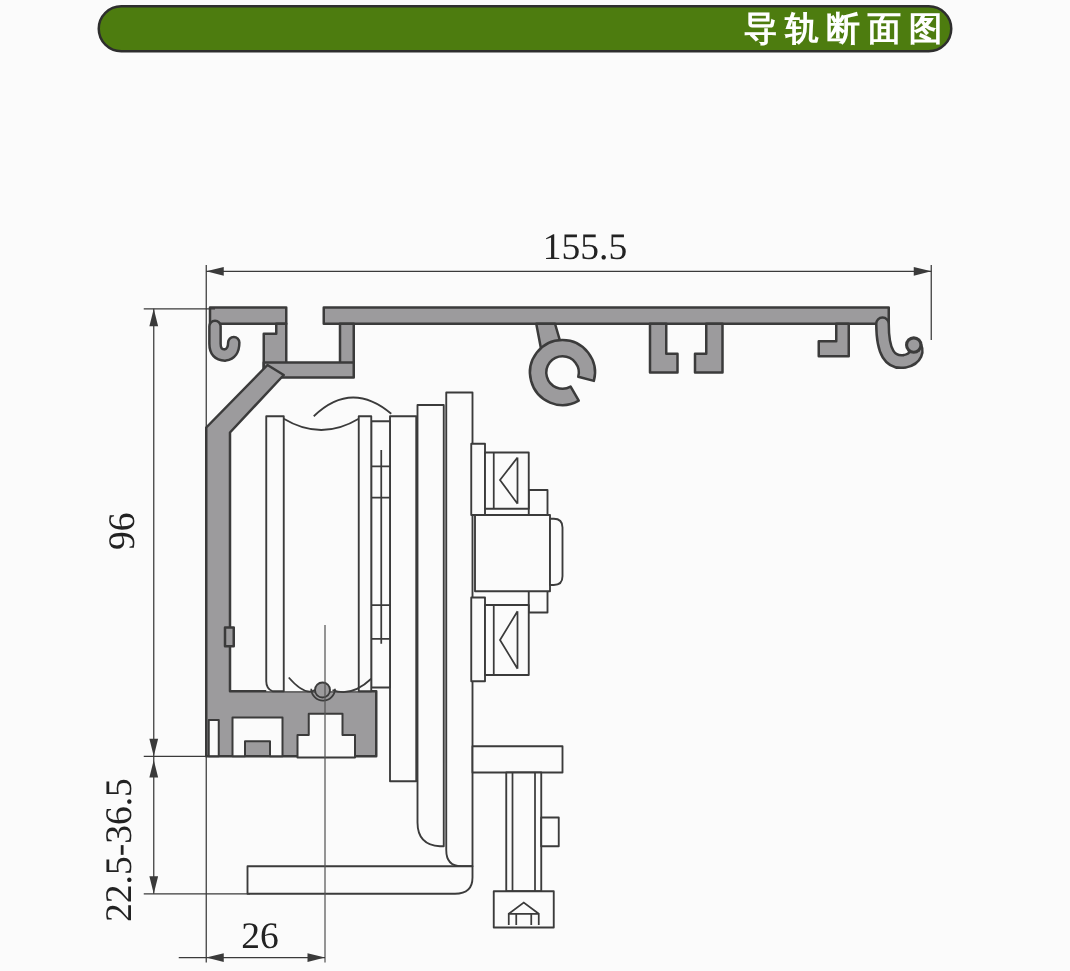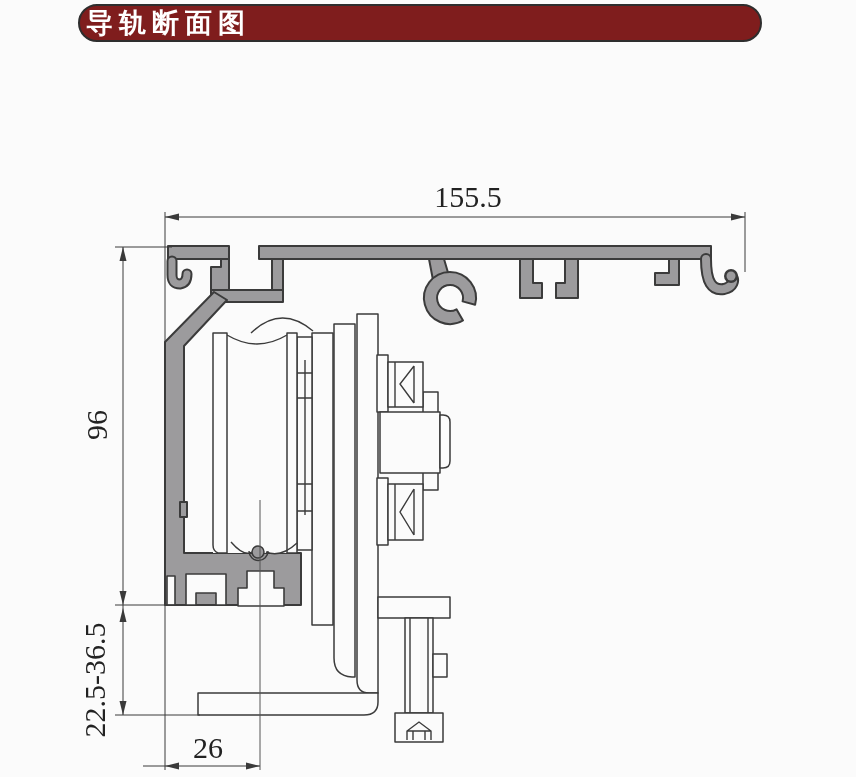--- a/index.html
+++ b/index.html
@@ -4,23 +4,23 @@
 <style>
   html,body{margin:0;padding:0;}
   body{
     width:856px;height:777px;
     background:#fbfbfb;
     font-family:"Liberation Serif","DejaVu Serif",serif;
     position:relative;overflow:hidden;
   }
   .header-bar{
     position:absolute;left:78px;top:4px;width:684px;height:38px;
-    background:#7f1d1d;border:2px solid #2e2e2e;border-radius:21px;
+    background:#4d7c0f;border:2px solid #2e2e2e;border-radius:21px;
     box-sizing:border-box;
-    display:flex;align-items:center;justify-content:flex-start;
+    display:flex;align-items:center;justify-content:flex-end;
   }
   .header-title{
     color:#ffffff;font-size:27px;font-weight:bold;letter-spacing:6px;
     font-family:"Liberation Serif","DejaVu Serif",serif;
     text-indent:6px;
   }
   svg{position:absolute;left:0;top:0;}
   .alu{fill:#9c9b9d;stroke:#3b3b3b;stroke-width:2;stroke-linejoin:round;}
   .cut{fill:#fbfbfb;stroke:#3b3b3b;stroke-width:1.6;stroke-linejoin:round;}
   .mech{fill:#fbfbfb;stroke:#3b3b3b;stroke-width:1.5;stroke-linejoin:round;}

